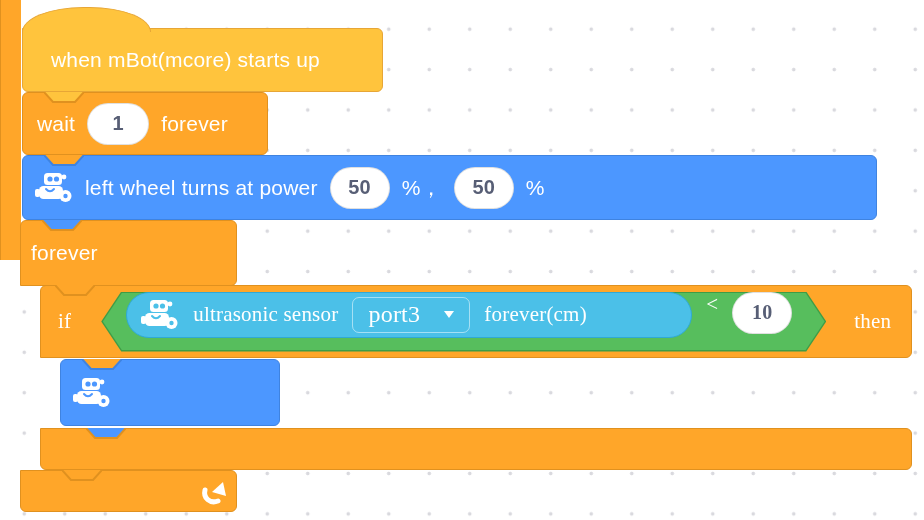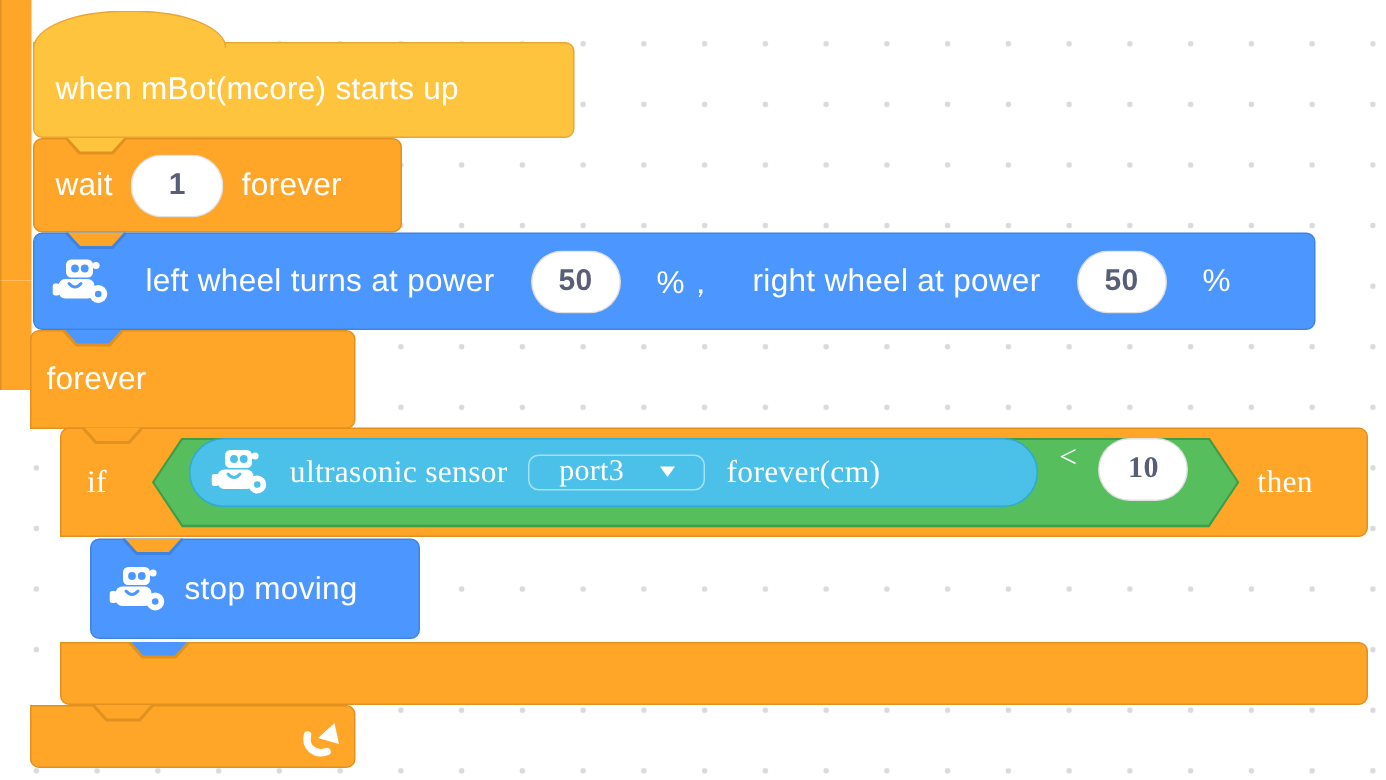--- a/index.html
+++ b/index.html
@@ -12,28 +12,28 @@
     font-family:"Liberation Sans", sans-serif;
   }
   .blk{position:absolute;box-sizing:border-box;display:flex;align-items:center;
        color:#fff;font-size:21px;font-weight:500;letter-spacing:.2px;white-space:nowrap;}
   .lbl{white-space:nowrap;}
   
   .yellow{background:var(--events_yellow);border:1.5px solid var(--events_yellow_border);}
   .orange{background:var(--control_orange);border:1.5px solid var(--control_orange_border);}
   .blue{background:var(--action_blue);border:1.5px solid var(--action_blue_border);}
   
-  .hat-body{left:22px;top:28px;width:361px;height:64px;border-radius:0 6px 6px 6px;padding-left:14px;}
+  .hat-body{left:22px;top:28px;width:361px;height:64px;border-radius:0 6px 6px 6px;padding-left:28px;}
   .dome{position:absolute;left:-1.5px;top:-22px;width:127px;height:24px;
         background:var(--events_yellow);
         border:1.5px solid var(--events_yellow_border);border-bottom:none;
         border-radius:64px 64px 0 0 / 26px 26px 0 0;}
   
   .wait{left:22px;top:92px;width:246px;height:63px;border-radius:6px;padding-left:14px;gap:12px;}
-  .motor{left:22px;top:155px;width:855px;height:65px;border-radius:6px;padding-left:12px;gap:24px;}
+  .motor{left:22px;top:155px;width:855px;height:65px;border-radius:6px;padding-left:12px;gap:12px;}
   .stop{left:60px;top:359px;width:220px;height:67px;border-radius:6px;padding-left:12px;gap:12px;}
   
   .forever-top{left:20px;top:220px;width:217px;height:66px;border-radius:6px 6px 6px 0;padding-left:10px;}
   .forever-arm{left:20px;top:284.5px;width:20px;height:187px;background:var(--control_orange);
                border-left:1.5px solid var(--control_orange_border);}
   .forever-bottom{left:20px;top:470px;width:217px;height:42px;border-radius:0 6px 6px 6px;}
   
   .if-top{left:40px;top:285px;width:872px;height:73px;border-radius:6px 6px 6px 0;padding-left:17px;font-family:Liberation Serif, serif;}
   .if-arm{left:40px;top:356.5px;width:20px;height:73px;background:var(--control_orange);
           border-left:1.5px solid var(--control_orange_border);}
@@ -47,23 +47,23 @@
   .hex-inner{position:absolute;left:1.6px;top:1.6px;width:calc(100% - 3.2px);height:calc(100% - 3.2px);
      background:var(--operator_green);
      clip-path:polygon(19px 0, calc(100% - 19px) 0, 100% 50%, calc(100% - 19px) 100%, 19px 100%, 0 50%);}
   .hex-content{position:absolute;inset:0;display:flex;padding-left:25px;gap:14px;
      color:#fff;font-size:21px;font-weight:500;}
   
   .pill{flex:none;width:566px;height:46px;border-radius:23px;box-sizing:border-box;
         background:var(--sensing_cyan);border:1.5px solid var(--sensing_cyan_border);
         display:flex;align-items:center;gap:14px;padding:0 14px;}
   
-  .dropdown{height:24px;min-width:118px;box-sizing:border-box;border-radius:7px;
+  .dropdown{height:36px;min-width:118px;box-sizing:border-box;border-radius:7px;
         border:1.5px solid rgba(255,255,255,.5);display:flex;align-items:center;
-        justify-content:center;gap:24px;padding:0 10px;font-size:20px;}
+        justify-content:center;gap:24px;padding:0 10px;font-size:24px;}
   .caret{width:0;height:0;border-left:5.5px solid transparent;border-right:5.5px solid transparent;
         border-top:7.5px solid #ffffff;}
   
   .oval{height:42px;min-width:60px;box-sizing:border-box;border-radius:21px;background:#fff;
         border:1.5px solid rgba(0,0,0,.12);display:flex;align-items:center;justify-content:center;
         color:var(--input_text);font-size:20px;font-weight:600;padding:0 10px;flex:none;}
   .oval.small{min-width:62px;}
   .mbot-icon{flex:none;}
   .arrow-wrap{position:absolute;left:178px;top:10px;}
 </style>
@@ -97,21 +97,20 @@
       <circle cx="29" cy="5" r="2.4" fill="#fff"></circle>
       <rect x="4" y="14" width="24" height="13" rx="4.5" fill="#fff"></rect>
       <path d="M11 17 q4 4.5 8 0" fill="none" style="stroke:var(--action_blue)" stroke-width="2" stroke-linecap="round"></path>
       <rect x="0" y="17" width="5" height="8" rx="2" fill="#fff"></rect>
       <circle cx="30.5" cy="24" r="6" fill="#fff"></circle>
       <circle cx="30.5" cy="24" r="2.2" style="fill:var(--action_blue)"></circle>
     </svg>
     <span class="lbl">left wheel turns at power</span>
     <span class="oval">50</span>
     <span class="lbl">%，</span>
-    <span class="lbl">right wheel at power</span>
     <span class="oval">50</span>
     <span class="lbl">%</span>
   </div>
 
   <div class="blk orange forever-top">
     <svg class="bump" style="left:21px" viewBox="0 0 40 12">
       <path d="M0 0 L9 10 L31 10 L40 0" style="fill:var(--action_blue);stroke:var(--control_orange_border);" stroke-width="2"></path>
     </svg>
     <span class="lbl">forever</span>
   </div>
@@ -154,21 +153,21 @@
             <span class="lbl">port3</span>
             <span class="caret"></span>
           </div>
           <span class="lbl">forever(cm)</span>
         </div>
         <span class="lbl">&lt;</span>
         <span class="oval">10</span>
       </div>
     </div>
 
-    <span class="lbl" style="margin-left:12px">then</span>
+    <span class="lbl" style="margin-left:28px">then</span>
   </div>
   <div class="if-arm"></div>
   <div class="blk orange if-bottom">
     <svg class="bump" style="left:45px" viewBox="0 0 40 12">
       <path d="M0 0 L9 10 L31 10 L40 0" style="fill:var(--action_blue);stroke:var(--control_orange_border);" stroke-width="2"></path>
     </svg>
   </div>
 
   <div class="blk blue stop">
     <svg class="bump" style="left:21px" viewBox="0 0 40 12">
@@ -178,16 +177,15 @@
       <rect x="9" y="1" width="18" height="12" rx="3.5" fill="#fff"></rect>
       <circle cx="15" cy="7" r="2.6" style="fill:var(--action_blue)"></circle>
       <circle cx="21.5" cy="7" r="2.6" style="fill:var(--action_blue)"></circle>
       <circle cx="29" cy="5" r="2.4" fill="#fff"></circle>
       <rect x="4" y="14" width="24" height="13" rx="4.5" fill="#fff"></rect>
       <path d="M11 17 q4 4.5 8 0" fill="none" style="stroke:var(--action_blue)" stroke-width="2" stroke-linecap="round"></path>
       <rect x="0" y="17" width="5" height="8" rx="2" fill="#fff"></rect>
       <circle cx="30.5" cy="24" r="6" fill="#fff"></circle>
       <circle cx="30.5" cy="24" r="2.2" style="fill:var(--action_blue)"></circle>
     </svg>
-    <span class="lbl">stop moving</span>
   </div>
 
 </div>
 
 </body></html>

